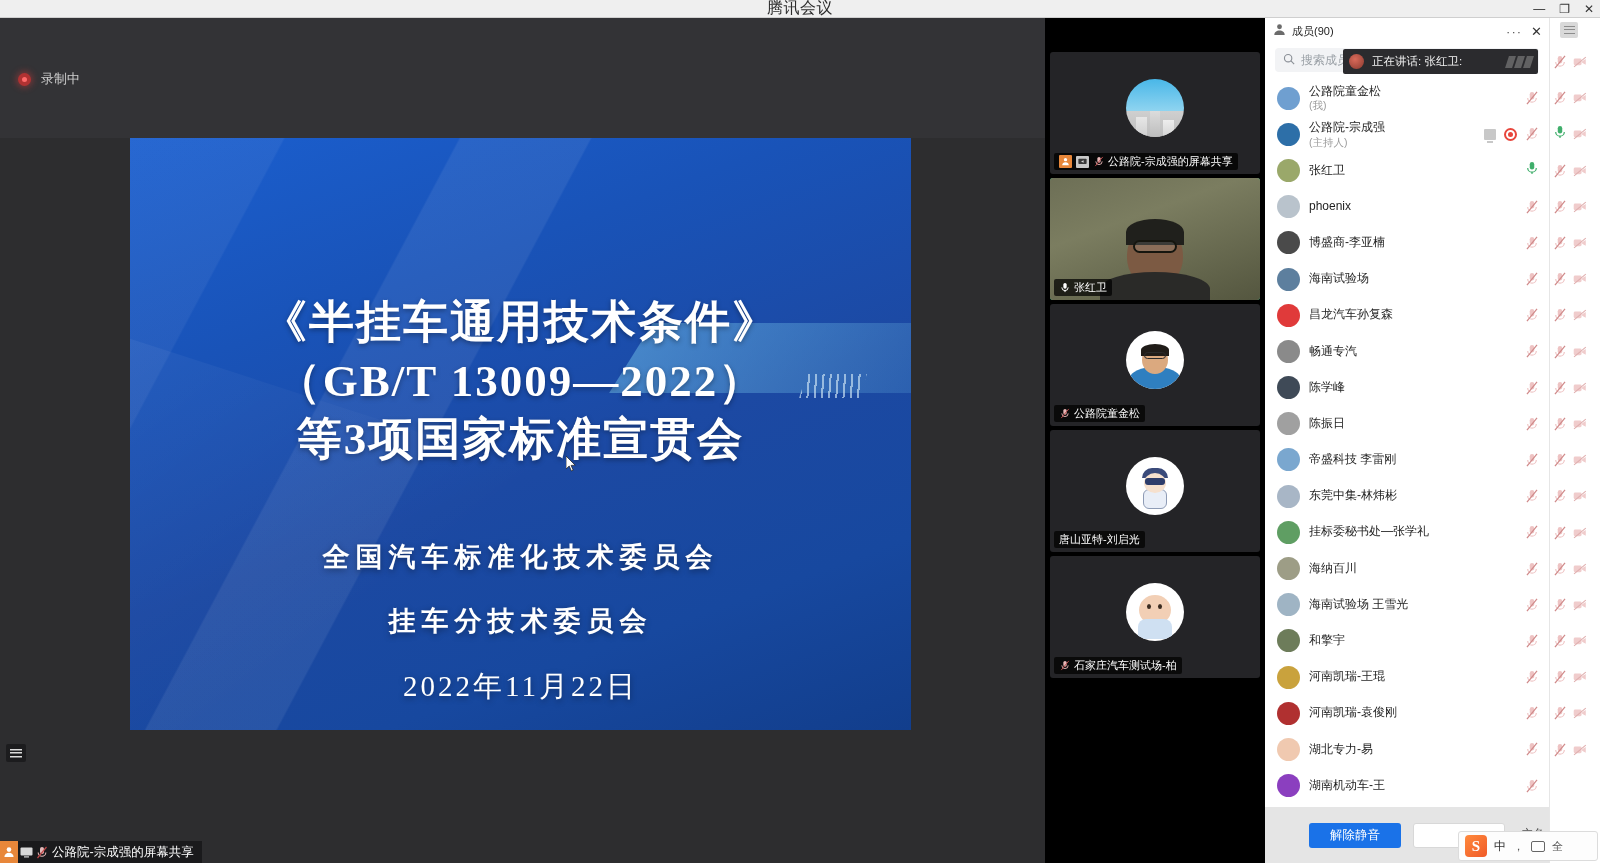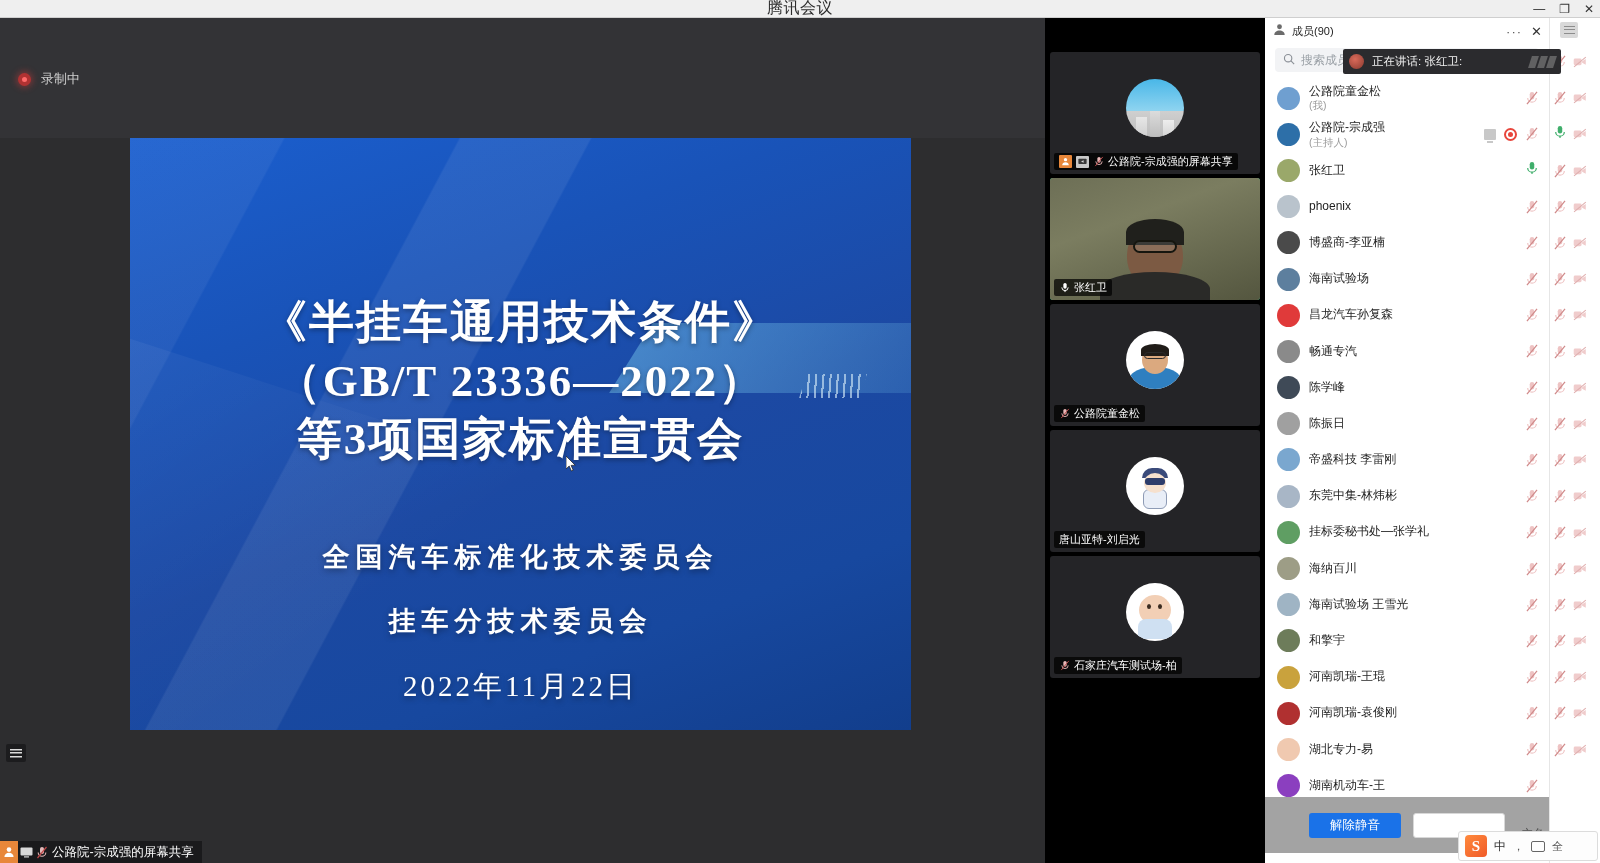--- a/index.html
+++ b/index.html
@@ -170,21 +170,21 @@
     height:24px; background:#f2f3f5; border-radius:4px; display:flex; align-items:center;
     padding:0 8px; gap:6px;
   }
   .searchbox input{
     border:0; outline:0; background:transparent; font-size:12px; color:#333; width:100%;
     font-family:"Liberation Sans","DejaVu Sans",sans-serif;
   }
   .searchbox input::placeholder{ color:#9aa0a6; }
 
   .speaknotice{
-    position:absolute; left:78px; top:31px; width:218px; height:25px;
+    position:absolute; left:78px; top:31px; width:195px; height:25px;
     background:#2b2b2e; border-radius:2px; display:flex; align-items:center; gap:8px;
     padding:0 6px; z-index:30;
   }
   .speaknotice .av{ width:15px;height:15px;border-radius:50%;
       background:radial-gradient(circle at 40% 35%,#d96a5a,#8a3a2f); }
   .speaknotice .txt{ color:#f2f2f2; font-size:11.5px; white-space:nowrap; }
   .speaknotice .bars{ margin-left:auto; display:flex; gap:2px; opacity:.55;}
   .speaknotice .bars i{ display:block;width:7px;height:12px;background:#8e8e8e; transform:skewX(-18deg);}
 
   .plist{ height:745px; overflow:hidden; padding-top:2px;}
@@ -193,21 +193,21 @@
   .prow .pname{ font-size:12px; color:#1f1f1f; line-height:1.15; white-space:nowrap; }
   .prow .psub{ font-size:10.5px; color:#9b9b9b; line-height:1.15; margin-top:1px;}
   .prow .icons{ margin-left:auto; display:flex; align-items:center; gap:8px; }
   .ic-mute, .ic-cam{ width:14px;height:14px; display:block; }
   .ic-share{ width:12px;height:11px; background:#c8c8c8; border-radius:1px; position:relative;}
   .ic-share:after{content:"";position:absolute;left:3px;bottom:-3px;width:6px;height:2px;background:#c8c8c8;}
   .ic-rec{ width:13px;height:13px;border-radius:50%;border:2px solid #e8463c; display:flex;align-items:center;justify-content:center;}
   .ic-rec i{ width:5px;height:5px;border-radius:50%;background:#e8463c;display:block;}
   .ic-mic-on{ width:14px;height:14px; }
 
-  .panel-foot{ position:absolute; left:0; bottom:10px; width:284px; height:56px; background:#a3a3a3;
+  .panel-foot{ position:absolute; left:0; bottom:0; width:284px; height:56px; background:#e5e5e5;
                display:flex; align-items:center; justify-content:center; gap:12px; }
   .btn-unmute{
     width:92px; height:25px; background:#1a72e8; color:#fff; border:0; border-radius:3px;
     font-size:12.5px; cursor:pointer; font-family:"Liberation Sans","DejaVu Sans",sans-serif;
   }
   .btn-ghost{
     width:92px; height:25px; background:#fff; color:#333; border:1px solid #d8d8d8; border-radius:3px;
     font-size:12.5px; cursor:pointer; font-family:"Liberation Sans","DejaVu Sans",sans-serif;
   }
 
@@ -255,21 +255,21 @@
     <div class="recbar"></div>
     <div class="rec">
       <span class="dot"></span>
       <span class="lbl">录制中</span>
     </div>
 
     <div class="slide">
       <div class="hatch"></div>
       <div class="slide-inner">
         <div class="s-t1">《半挂车通用技术条件》</div>
-        <div class="s-t2">（GB/T 23336—2022）</div>
+        <div class="s-t2">（GB/T 13009—2022）</div>
         <div class="s-t3">等3项国家标准宣贯会</div>
         <div class="s-sub1">全国汽车标准化技术委员会</div>
         <div class="s-sub2">挂车分技术委员会</div>
         <div class="s-date">2022年11月22日</div>
       </div>
       <svg class="cursor" viewBox="0 0 10 16">
         <path d="M0,0 L0,13 L3.2,10 L5.4,15 L7.2,14.2 L5.1,9.4 L9.2,9.2 Z" fill="#fff" stroke="#1a1a1a" stroke-width=".7"></path>
       </svg>
     </div>
 

